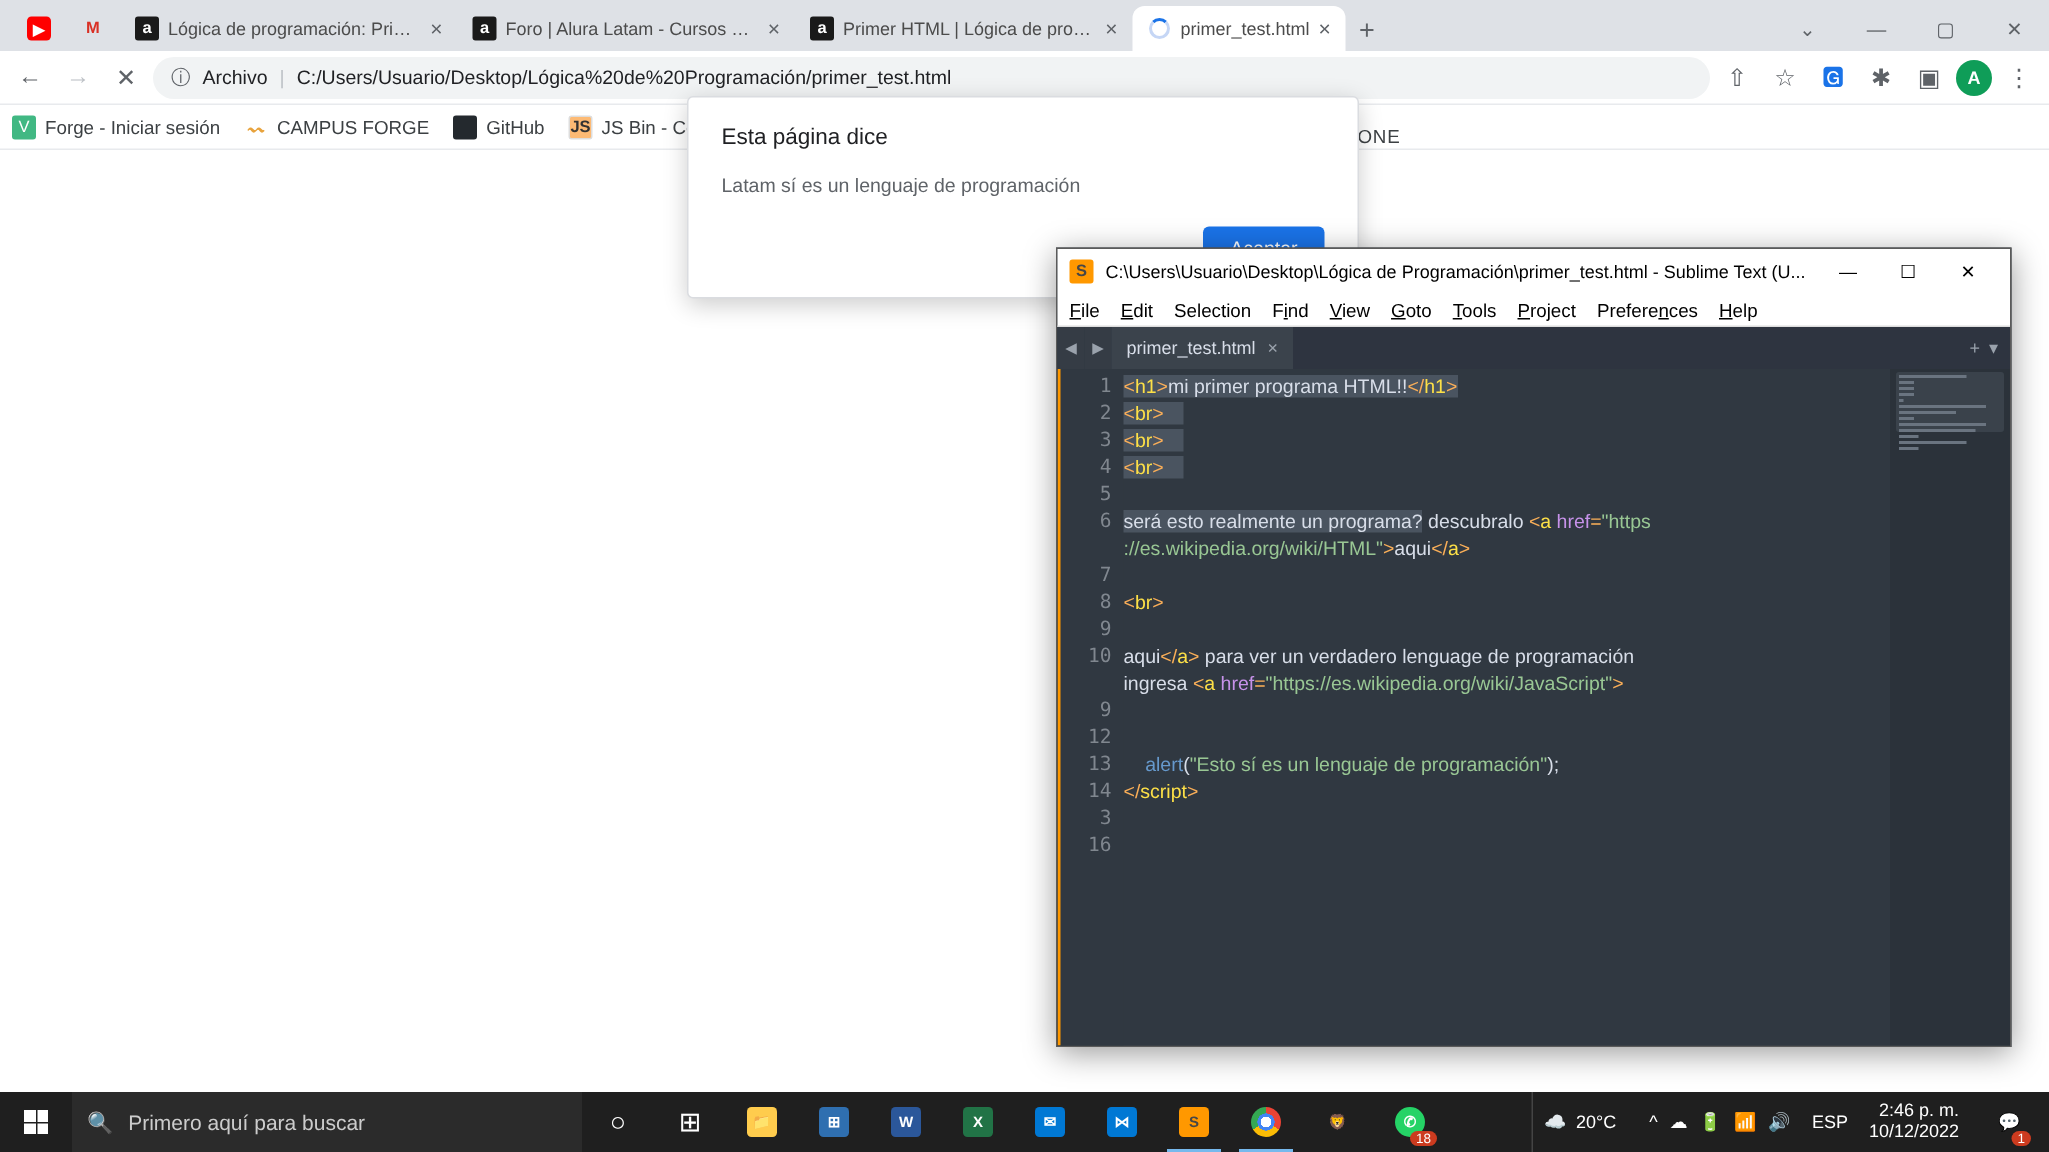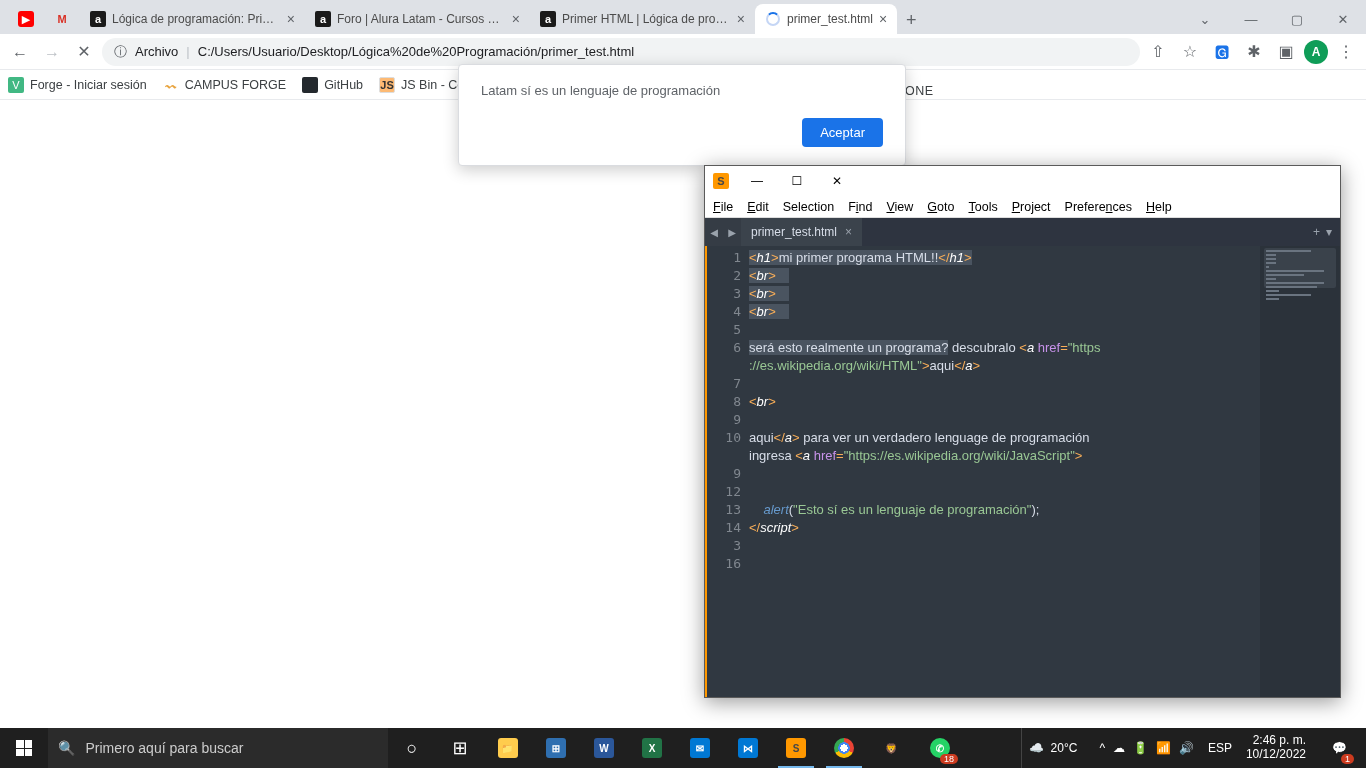--- a/index.html
+++ b/index.html
@@ -65,25 +65,25 @@
   .st-tab .tclose { color: #9aa2ac; cursor: pointer; }
   .st-tabspacer { flex: 1; }
   .st-tabend { display: flex; gap: 6px; padding-right: 8px; color: #9aa2ac; font-size: 12px; }
 
   .st-body { flex: 1; display: flex; background: #303841; position: relative; overflow: hidden; }
   .gutter { width: 44px; background: #303841; border-left: 2px solid #ff9800; padding-top: 4px; }
   .ln { height: 18px; color: #80878f; font-family: Consolas, monospace; font-size: 13px; text-align: right; padding-right: 8px; }
   .code { flex: 1; padding-top: 4px; font-family: Consolas, monospace; font-size: 13px; color: #d8dee9; position: relative; }
   .codeline { height: 18px; white-space: pre; }
   .sel { background: #4a5460; }
-  .c-tag { color: #ffffff; font-style: italic; }
+  .c-tag { color: #fde047; }
   .c-attr { color: #c792ea; }
   .c-str { color: #99c794; }
   .c-op  { color: #f9ae58; }
-  .c-kw  { color: #6699cc; font-style: italic; }
+  .c-kw  { color: #6699cc; }
   .minimap { width: 80px; background: #2b323a; position: relative; }
   .mm-view { position: absolute; top: 2px; left: 4px; right: 4px; height: 40px; background: #3a424b; border-radius: 2px; }
   .mm-lines { position: absolute; top: 4px; left: 6px; right: 10px; }
   .mm-line { height: 2px; background: #6a7480; margin-bottom: 2px; }
 
   .st-status { height: 22px; background: #3b434c; display: flex; align-items: center; padding: 0 10px; font-size: 11.5px; color: #c0c5cc; gap: 14px; }
   .st-status .sp { flex: 1; }
   .sq { width: 12px; height: 12px; border: 1px solid #c0c5cc; }
 
   .watermark { position: absolute; right: 60px; bottom: 70px; color: rgba(120,120,120,0.45); font-size: 22px; z-index: 3; }
@@ -184,29 +184,31 @@
       <span class="ico ico-js">JS</span>
       <span>JS Bin - Cons</span>
     </div>
 </div>
 
 <div class="phantom-text">ONE</div>
 
 <div class="page"></div>
 
 <div class="dialog-backdrop">
+  <div class="dialog-title">Esta página dice</div>
   <div class="dialog-msg">Latam sí es un lenguaje de programación</div>
   <div class="dialog-actions">
     <button class="dlg-btn">Aceptar</button>
   </div>
 </div>
 
 <div class="sublime">
   <div class="st-titlebar">
     <span class="st-logo">S</span>
+    <span class="st-titletext">C:\Users\Usuario\Desktop\Lógica de Programación\primer_test.html - Sublime Text (U...</span>
     <div class="st-winbtns">
       <div class="st-wb">—</div>
       <div class="st-wb">☐</div>
       <div class="st-wb">✕</div>
     </div>
   </div>
   <div class="st-menu">
     <span><u>F</u>ile</span>
     <span><u>E</u>dit</span>
     <span>Selection</span>

